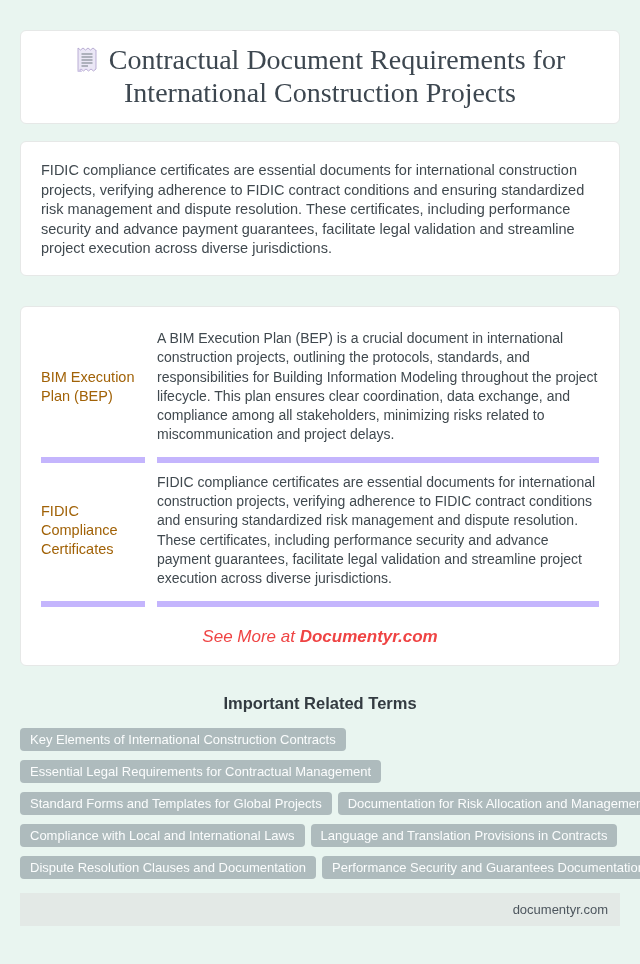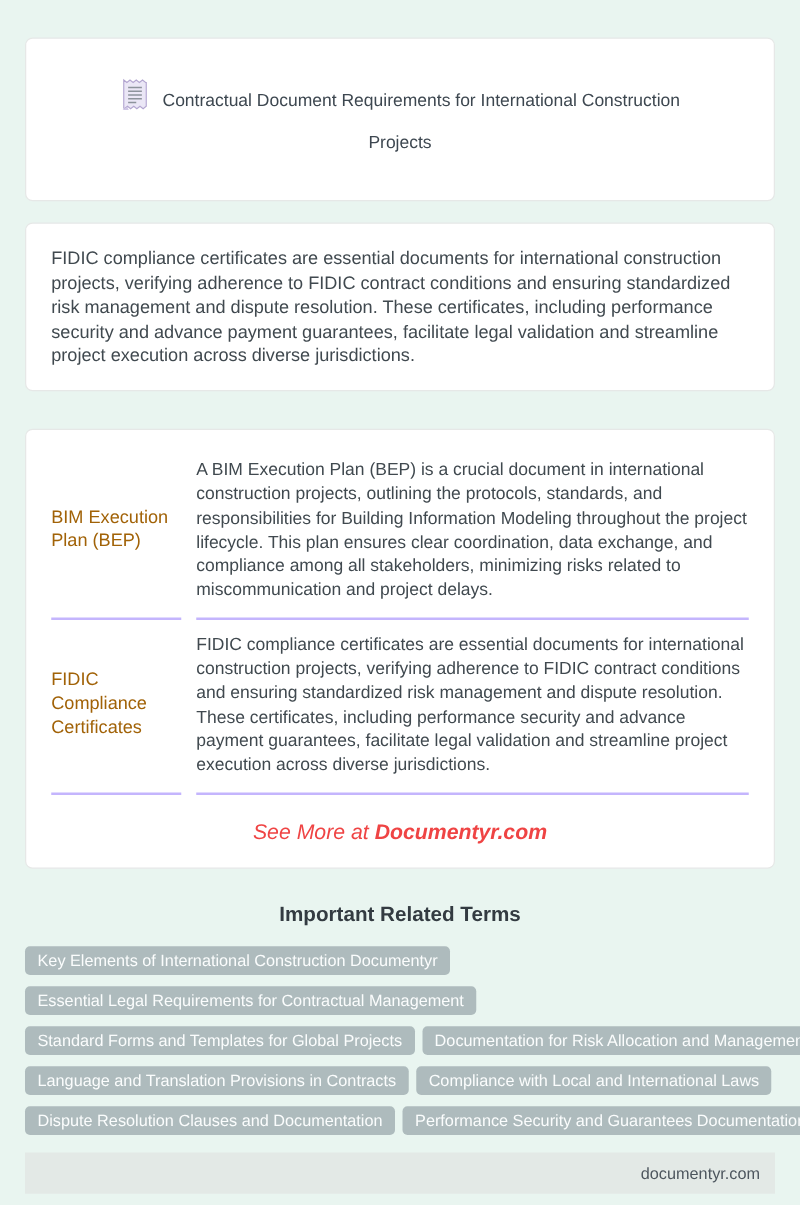--- a/index.html
+++ b/index.html
@@ -15,38 +15,39 @@
 
   .card {
     background: #ffffff;
     border: 1px solid #e6e8e7;
     border-radius: 6px;
   }
 
   
   .title-card { padding: 14px 30px 16px; margin-bottom: 17px; }
   .title-card h1 {
-    margin: 16px auto;
+    margin: 0 auto;
     max-width: 500px;
-    font-size: 14px;
+    font-size: 28px;
     line-height: 29px;
     font-weight: 400;
     color: #3d4750;
     text-align: center;
+    font-family: Liberation Serif, serif;
   }
   .doc-icon { display: inline-block; vertical-align: -4px; margin-right: 10px; }
 
   
   .intro-card { padding: 19px 20px 16px; margin-bottom: 30px; }
   .intro-card p { margin: 0; font-size: 14.5px; line-height: 19.6px; color: #40494f; }
 
   
   .table-card { padding: 12px 20px 12px; margin-bottom: 28px; }
   .g-row { display: flex; gap: 12px; }
-  .g-cell { border-bottom: 2px solid #c4b5fd; padding: 10px 0 12px; }
+  .g-cell { border-bottom: 6px solid #c4b5fd; padding: 10px 0 12px; }
   .g-term {
     flex: 0 0 104px;
     display: flex;
     align-items: center;
     font-size: 14.5px;
     line-height: 19px;
     color: #a16207;
   }
   .g-def { flex: 1; font-size: 14px; line-height: 19.3px; color: #40494f; }
   .see-more {
@@ -130,32 +131,32 @@
     <div class="see-more">
       <span>See More at</span>
       <span class="site">Documentyr.com</span>
     </div>
   </div>
 
   <div class="related-heading">Important Related Terms</div>
 
   <div>
     <div class="tag-row">
-      <span class="tag">Key Elements of International Construction Documentyr</span>
+      <span class="tag">Key Elements of International Construction Contracts</span>
     </div>
     <div class="tag-row">
       <span class="tag">Essential Legal Requirements for Contractual Management</span>
     </div>
     <div class="tag-row">
       <span class="tag">Standard Forms and Templates for Global Projects</span>
       <span class="tag">Documentation for Risk Allocation and Management</span>
     </div>
     <div class="tag-row">
+      <span class="tag">Compliance with Local and International Laws</span>
       <span class="tag">Language and Translation Provisions in Contracts</span>
-      <span class="tag">Compliance with Local and International Laws</span>
     </div>
     <div class="tag-row">
       <span class="tag">Dispute Resolution Clauses and Documentation</span>
       <span class="tag">Performance Security and Guarantees Documentation</span>
     </div>
   </div>
 
   <div class="footer">
     <span>documentyr.com</span>
   </div>

